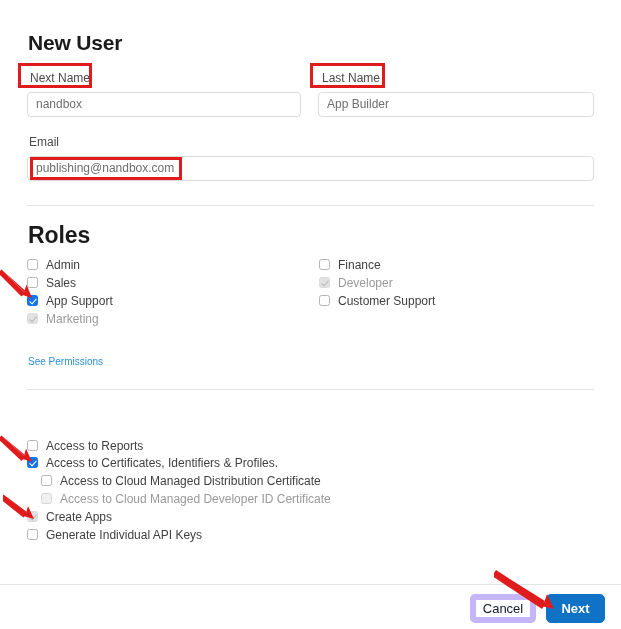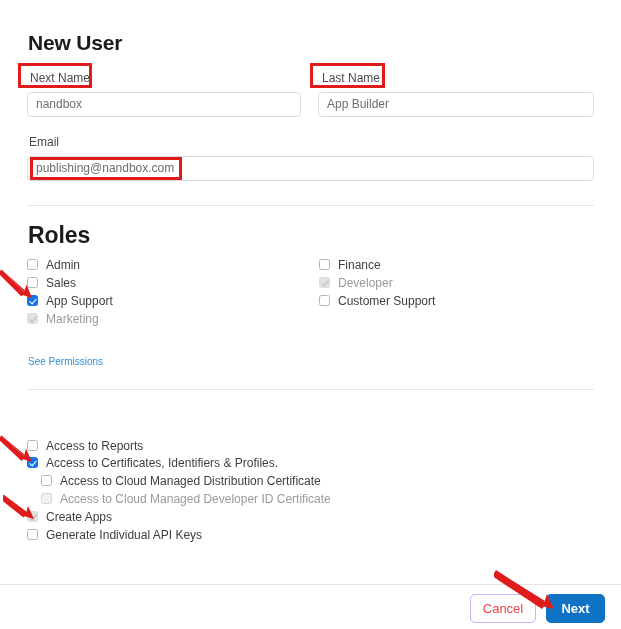--- a/index.html
+++ b/index.html
@@ -124,22 +124,22 @@
     font-family: "Liberation Sans", sans-serif;
     font-size: 13px;
     display: flex;
     align-items: center;
     justify-content: center;
     cursor: pointer;
     user-select: none;
   }
   .btn-outline {
     background: #ffffff;
-    border: 1px solid #c4b5fd;
-    color: #ef4444;
+    border: 6px solid #c4b5fd;
+    color: #0f172a;
   }
   .btn-primary {
     background: #0f72c4;
     border: 1px solid #0f72c4;
     color: #ffffff;
     font-weight: bold;
   }
 
   
   .annot-box {

